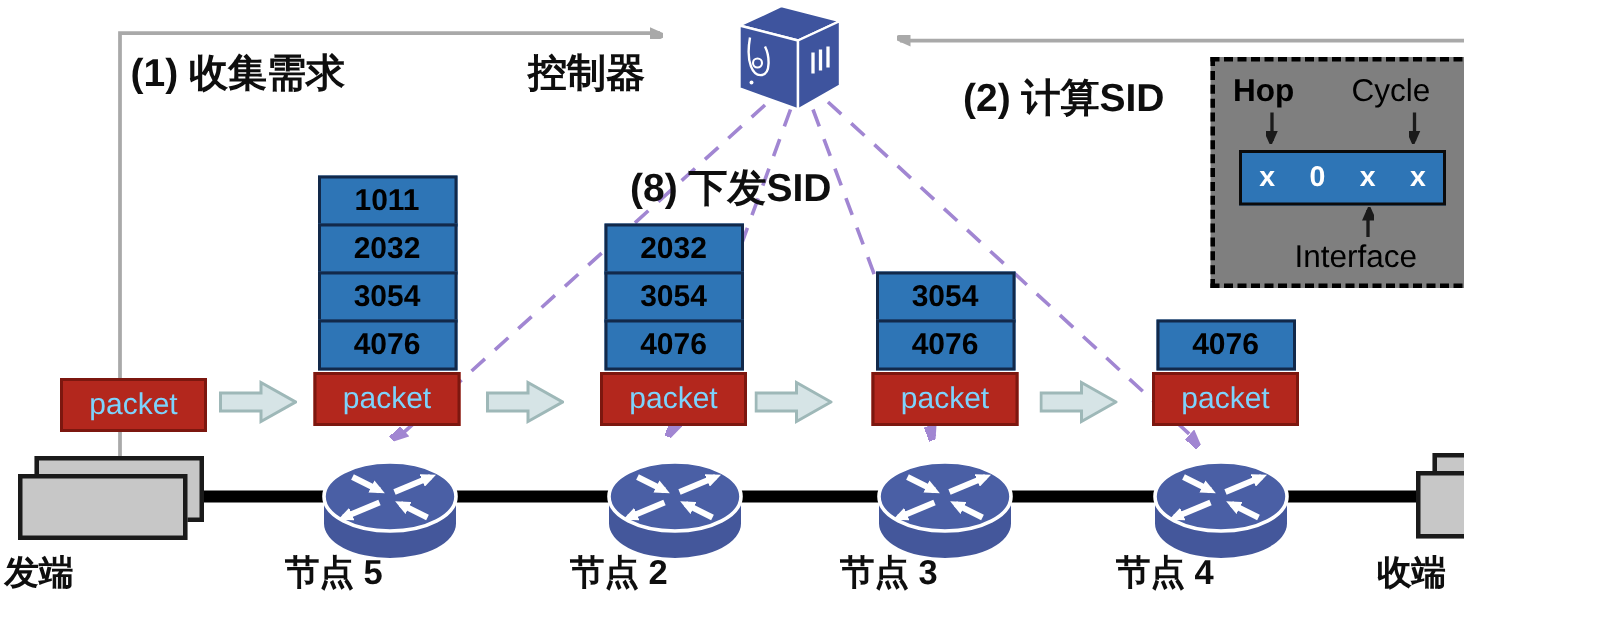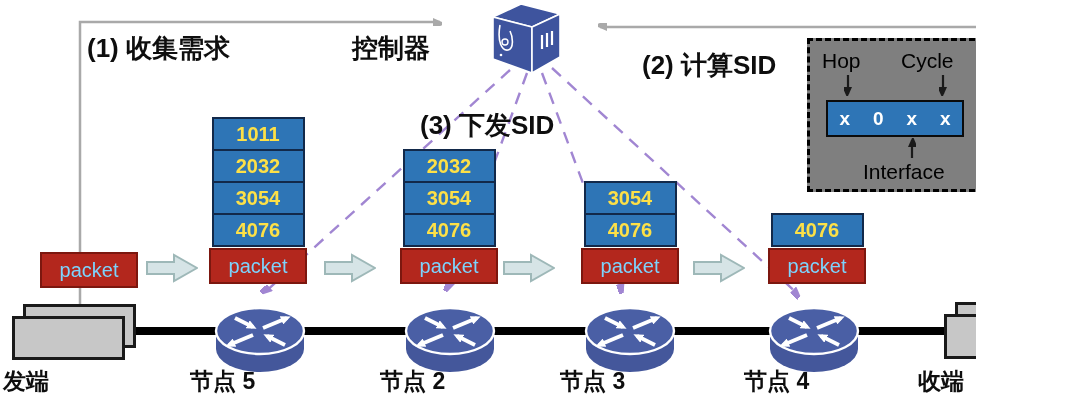--- a/index.html
+++ b/index.html
@@ -9,21 +9,21 @@
   }
   .abs{position:absolute;}
   .layer{position:absolute; left:0; top:0;}
   .label{font-weight:bold; color:#0e0e0e; white-space:nowrap;}
   .step-label{font-size:26px;}
   .node-label{font-size:23px; width:140px; text-align:left;}
   .stack{position:absolute; display:flex; flex-direction:column; align-items:center;}
   .sid-cell{
     width:93px; height:34px; box-sizing:border-box; background:#2E75B6;
     border:2px solid #12294a; margin-top:-2px;
-    color:#fde047; font-weight:bold; font-size:20px;
+    color:#000000; font-weight:bold; font-size:20px;
     display:flex; align-items:center; justify-content:center;
   }
   .sid-cell:first-child{margin-top:0;}
   .packet-cell{
     width:98px; height:36px; box-sizing:border-box; background:#B3271D;
     border:2px solid #7c170f; margin-top:1px;
     color:#7dd3fc; font-weight:normal; font-size:20px;
     display:flex; align-items:center; justify-content:center;
   }
   .endpoint-rect{
@@ -73,40 +73,40 @@
       <line x1="542" y1="73" x2="623" y2="291" marker-end="url(#m-purple)"></line>
       <line x1="552" y1="68" x2="799" y2="295" marker-end="url(#m-purple)"></line>
     </g>
 
     <line x1="132" y1="331" x2="952" y2="331" stroke="#000" stroke-width="8"></line>
   </svg>
 
   <div class="abs label step-label" style="left:87px; top:31px;">(1) 收集需求</div>
   <div class="abs label step-label" style="left:352px; top:31px;">控制器</div>
   <div class="abs label step-label" style="left:642px; top:48px;">(2) 计算SID</div>
-  <div class="abs label step-label" style="left:420px; top:108px;">(3) 下发SID</div>
+  <div class="abs label step-label" style="left:420px; top:108px;">(8) 下发SID</div>
 
   <svg class="abs" style="left:485px; top:0px;" width="82" height="76" viewBox="0 0 82 76">
     <g stroke="#fff" stroke-width="1.6" stroke-linejoin="round">
       <polygon points="8,17 36,4 75,14 47,27" fill="#3E549E"></polygon>
       <polygon points="8,17 47,27 47,73 8,59" fill="#3E549E"></polygon>
       <polygon points="47,27 75,14 75,57 47,73" fill="#3E549E"></polygon>
     </g>
     <path d="M15,25 C12,42 17,51 23,50 C29,49 28,37 25,31" stroke="#fff" stroke-width="1.6" fill="none"></path>
     <circle cx="20" cy="42" r="3" stroke="#fff" stroke-width="1.4" fill="none"></circle>
     <circle cx="16" cy="55" r="1.3" fill="#fff"></circle>
     <g stroke="#fff" stroke-width="2.2">
       <line x1="57" y1="35" x2="57" y2="49"></line>
       <line x1="62" y1="33" x2="62" y2="47"></line>
       <line x1="67" y1="31" x2="67" y2="45"></line>
     </g>
   </svg>
 
   <div class="legend-box">
-    <span class="legend-text" style="left:12px; top:8px;">Hop</span>
+    <span class="legend-text" style="left:12px; top:8px;font-weight:bold;">Hop</span>
     <span class="legend-text" style="left:91px; top:8px;">Cycle</span>
     <div class="legend-bar">
       <span>x</span>
       <span>0</span>
       <span>x</span>
       <span>x</span>
     </div>
     <span class="legend-text" style="left:53px; top:119px;">Interface</span>
     <svg class="layer" width="171" height="148" viewBox="0 0 171 148">
       <g stroke="#1a1a1a" stroke-width="2.2" fill="none">

